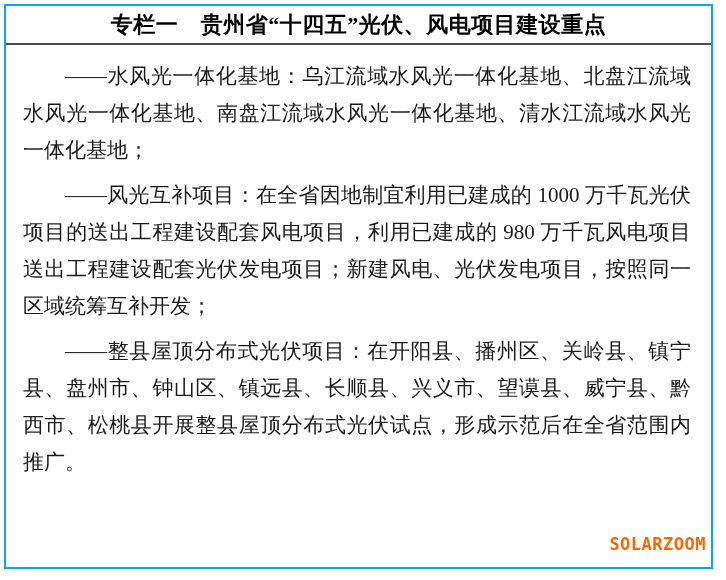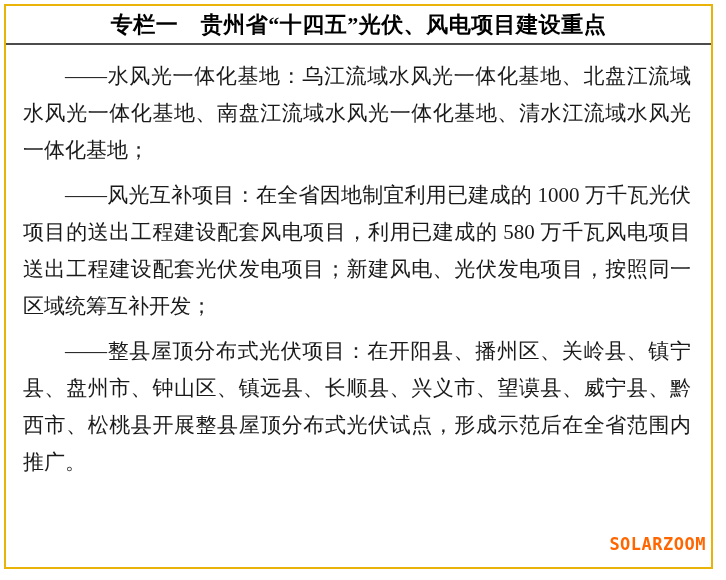--- a/index.html
+++ b/index.html
@@ -13,21 +13,21 @@
     background: #ffffff;
     font-family: "Liberation Serif", "DejaVu Serif", serif;
     overflow: hidden;
   }
   .panel {
     position: absolute;
     left: 4px;
     top: 4px;
     width: 709px;
     height: 565px;
-    border: 2px solid #eab308;
+    border: 2px solid #0ea5e9;
     box-sizing: border-box;
     background: #ffffff;
   }
   .panel-title {
     height: 37px;
     border-bottom: 2px solid #4c4c4c;
     display: flex;
     align-items: center;
     justify-content: center;
     font-weight: bold;
@@ -60,17 +60,17 @@
     white-space: nowrap;
   }
 </style>
 </head>
 <body>
 
 <div class="panel">
   <div class="panel-title">专栏一　贵州省“十四五”光伏、风电项目建设重点</div>
   <div class="panel-body">
       <p class="para">——水风光一体化基地：乌江流域水风光一体化基地、北盘江流域水风光一体化基地、南盘江流域水风光一体化基地、清水江流域水风光一体化基地；</p>
-      <p class="para">——风光互补项目：在全省因地制宜利用已建成的 1000 万千瓦光伏项目的送出工程建设配套风电项目，利用已建成的 580 万千瓦风电项目送出工程建设配套光伏发电项目；新建风电、光伏发电项目，按照同一区域统筹互补开发；</p>
+      <p class="para">——风光互补项目：在全省因地制宜利用已建成的 1000 万千瓦光伏项目的送出工程建设配套风电项目，利用已建成的 980 万千瓦风电项目送出工程建设配套光伏发电项目；新建风电、光伏发电项目，按照同一区域统筹互补开发；</p>
       <p class="para">——整县屋顶分布式光伏项目：在开阳县、播州区、关岭县、镇宁县、盘州市、钟山区、镇远县、长顺县、兴义市、望谟县、威宁县、黔西市、松桃县开展整县屋顶分布式光伏试点，形成示范后在全省范围内推广。</p>
     </div>
   <div class="watermark" style="color: rgb(255, 102, 0); margin-left: 16px;">SOLARZOOM</div>
 </div>
 
 </body></html>

